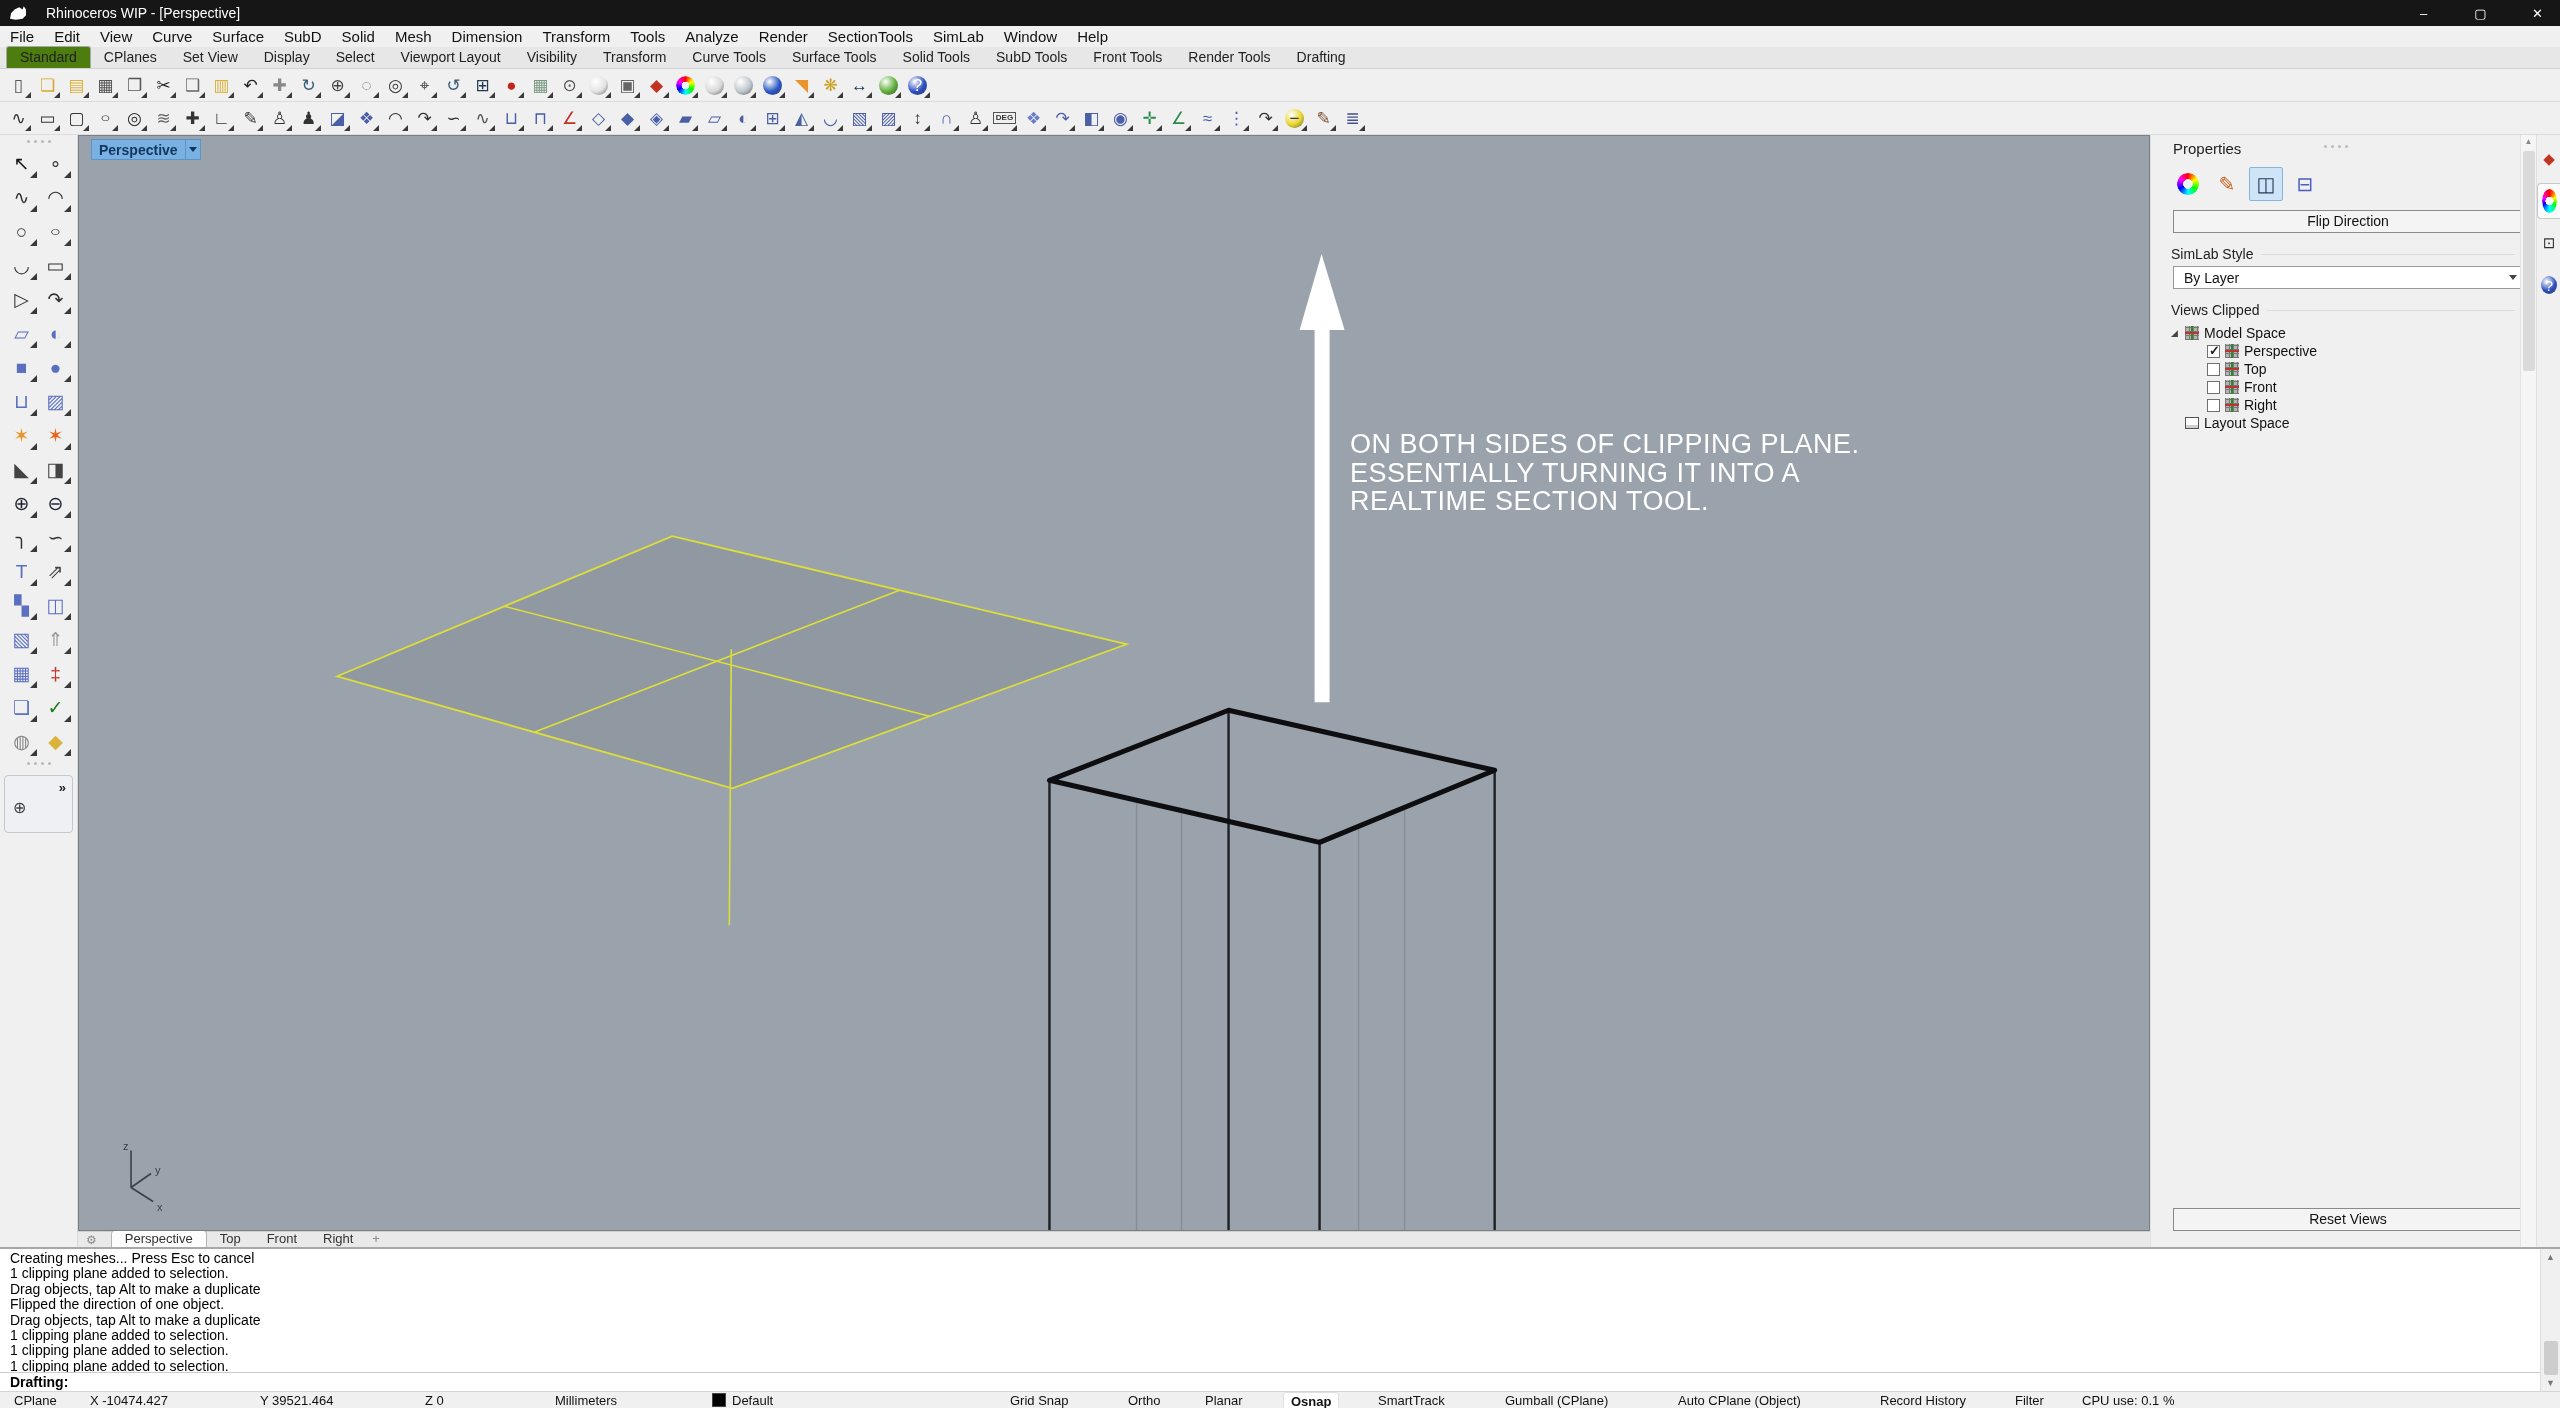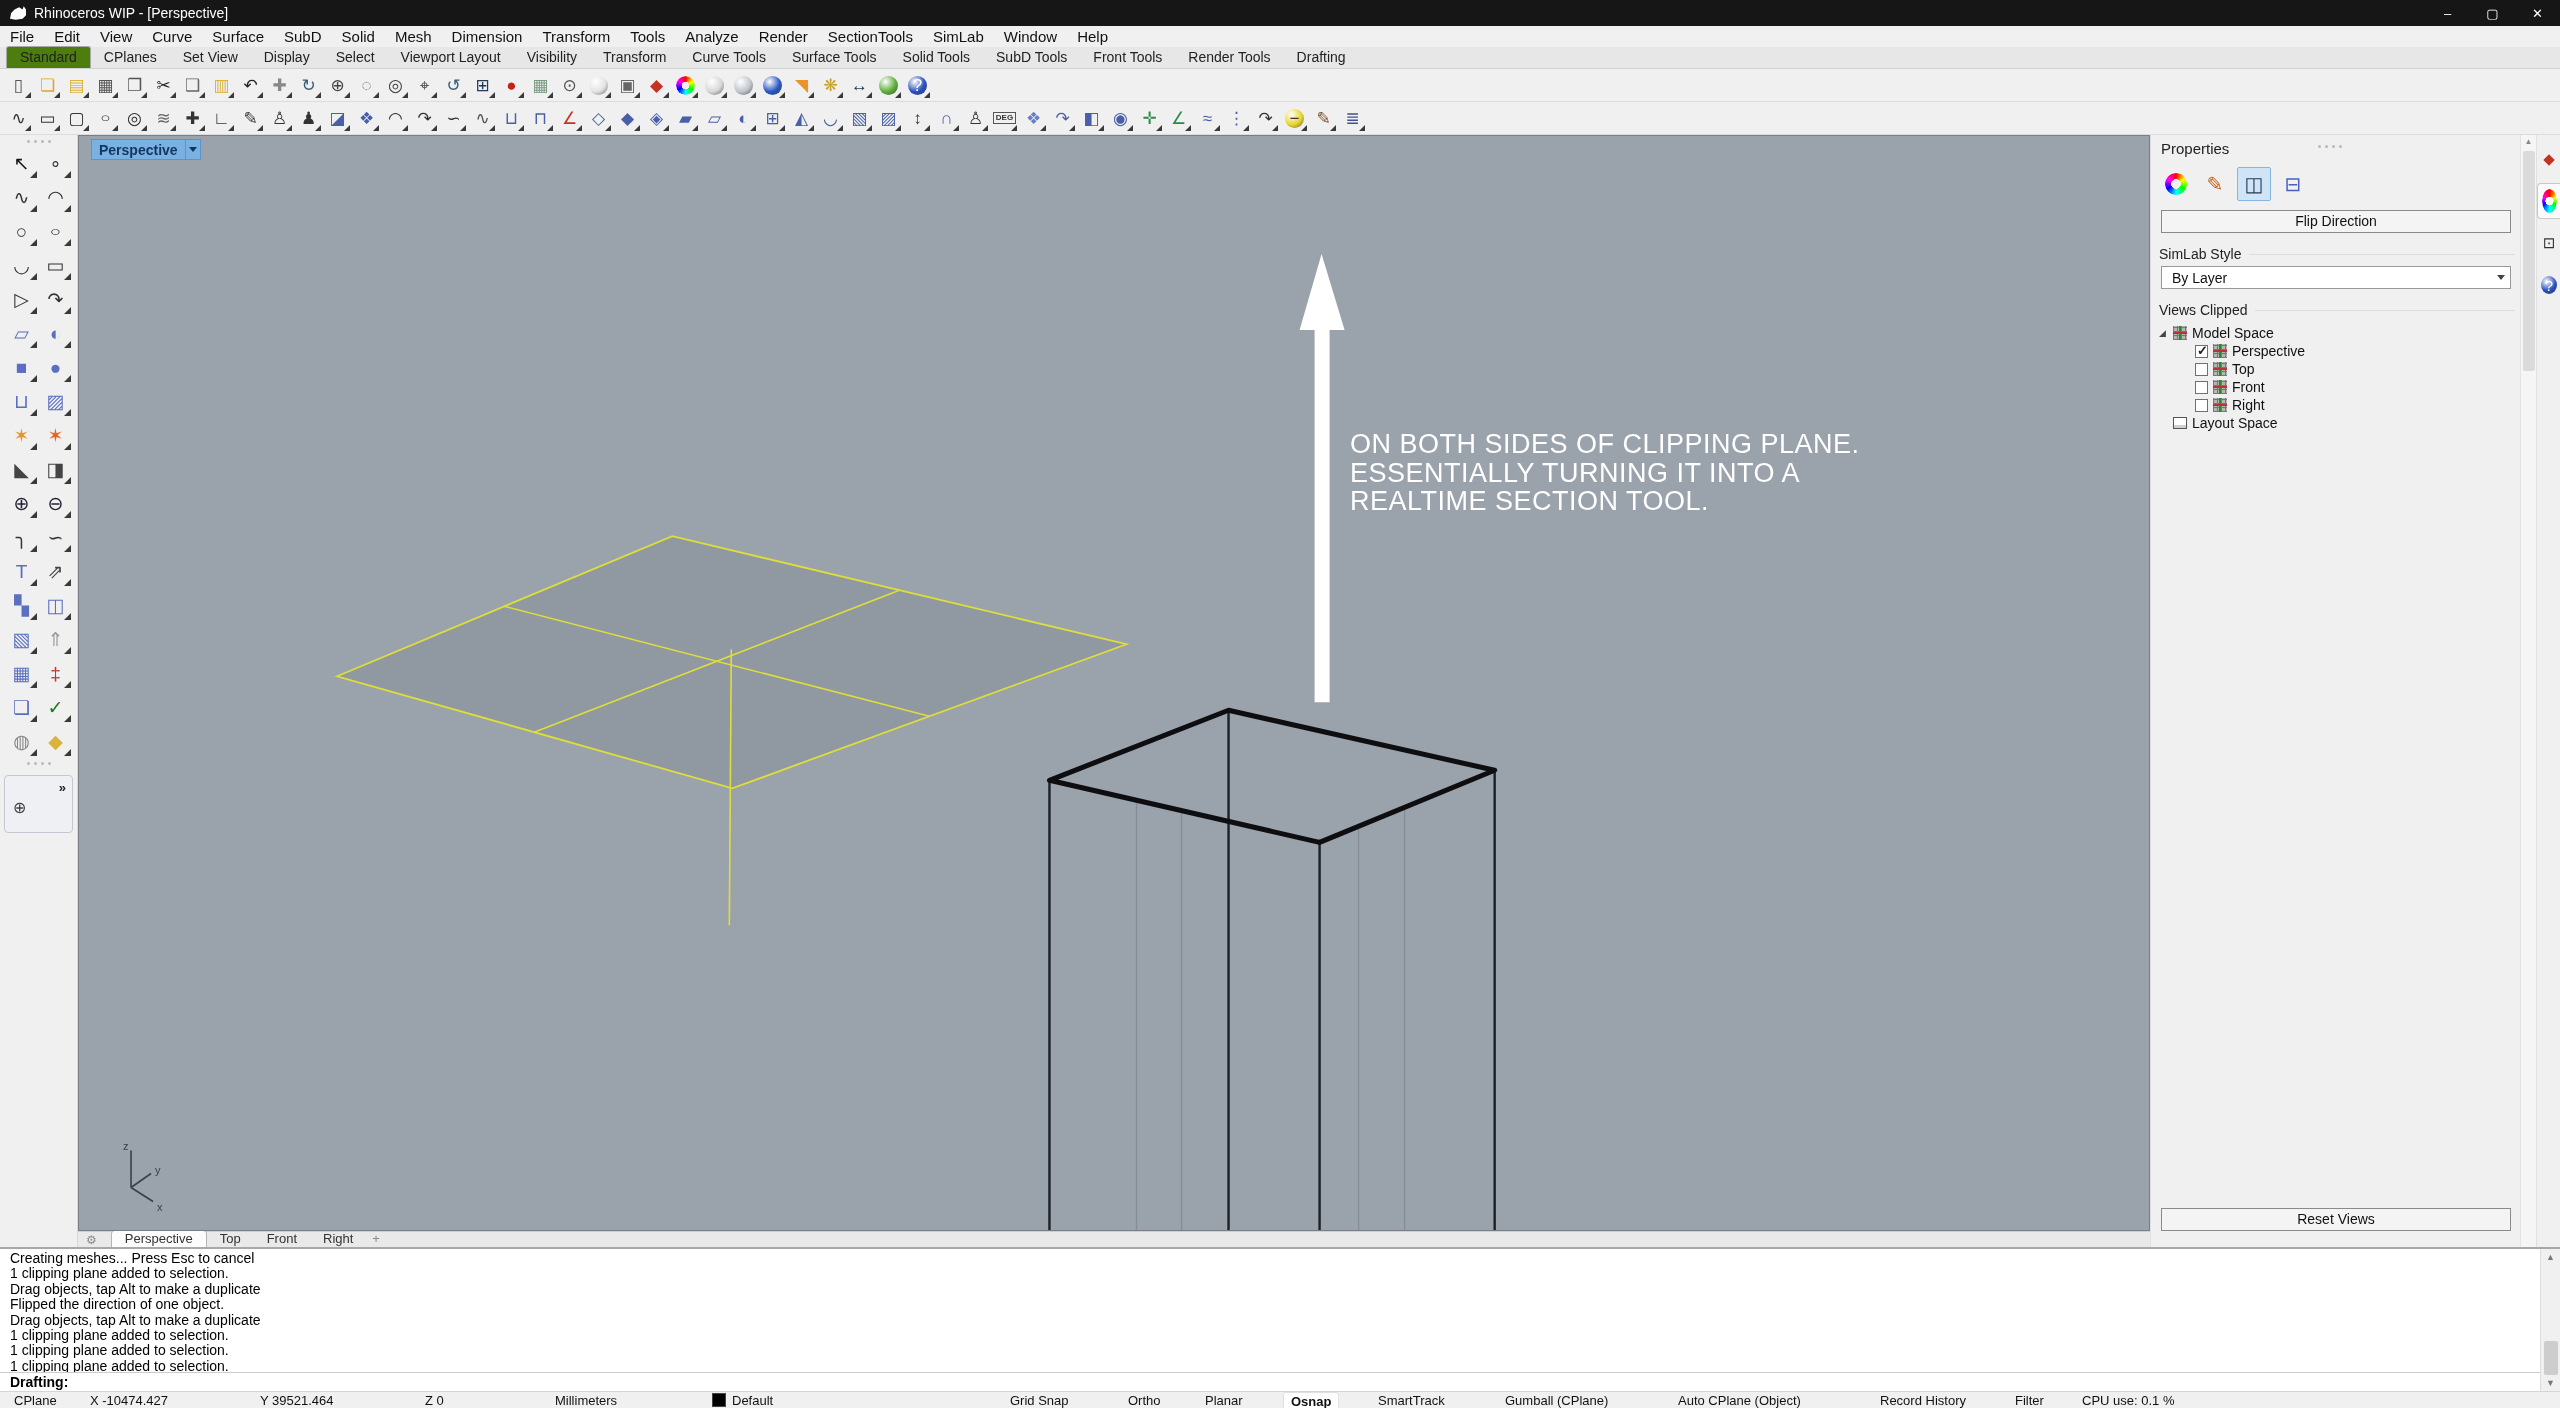--- a/index.html
+++ b/index.html
@@ -1,21 +1,21 @@
 <!DOCTYPE html>
 <html><head>
 <meta charset="utf-8">
 <style>
   * { margin:0; padding:0; box-sizing:border-box; }
   html,body { width:2560px; height:1408px; overflow:hidden;
     font-family:"Liberation Sans", sans-serif; background:#f0f0f0; }
   #app { position:relative; width:2560px; height:1408px; background:#f0f0f0; }
 
   
-  #titlebar { height:26px; background:#161616; color:#fff; display:flex; align-items:center; }
+  #titlebar { height:26px; background:#161616; color:#fff; display:flex; align-items:center;gap:12px; }
   #titlebar .logo { width:20px; height:16px; margin:0 6px 0 8px; }
   #titlebar .ttl { font-size:14px; }
   #titlebar .spacer { flex:1; }
   .wbtn { width:45px; height:26px; display:flex; align-items:center; justify-content:center;
     color:#fff; font-size:13px; }
 
   
   #menubar { height:21px; background:#f0f0f0; display:flex; align-items:center; }
   .menu-item { padding:0 10px; font-size:15px; color:#111; height:21px; line-height:21px; }
 
@@ -80,21 +80,21 @@
   #vtabs { height:16px; background:#e9e9e9; display:flex; align-items:flex-end; padding-left:4px;
     border-top:1px solid #cfcfcf; }
   #vtabs .gear { font-size:12px; color:#8a8a8a; margin:0 14px 0 4px; }
   .vtab { padding:0 13px 1px; font-size:13px; color:#333; }
   .vtab.active { background:#fcfcfc; border:1px solid #b5b5b5; border-bottom:none;
     border-radius:4px 4px 0 0; font-weight:normal; }
   .vtab.plus { color:#8a8a8a; font-size:13px; padding:0 6px 1px; }
 
   
   #panel { width:410px; background:#f0f0f0; position:relative; border-left:1px solid #e0e0e0; }
-  #panel-content { position:absolute; left:0; top:0; width:370px; height:100%; }
+  #panel-content { position:absolute; left:0; top:0; width:370px; height:100%;padding-left:12px; }
   #panel-head { height:26px; display:flex; align-items:center; position:relative; }
   #panel-head .pt { font-size:15px; color:#222; margin-left:10px; }
   #panel-head .grip { position:absolute; left:45%; top:10px; padding:0; }
   #pages { display:flex; gap:5px; margin:6px 0 0 8px; }
   .pgi { position:relative; width:34px; height:34px; display:flex; align-items:center;
     justify-content:center; border:1px solid transparent; border-radius:2px; }
   .pgi .g { font-size:20px; z-index:1; }
   .pgi.active { background:#cfe5f7; border-color:#84b6e0; }
   .pgi.s-wheel::before { content:''; position:absolute; inset:5px; border-radius:50%;
     background:conic-gradient(#f00,#ff0,#0f0,#0ff,#00f,#f0f,#f00);

